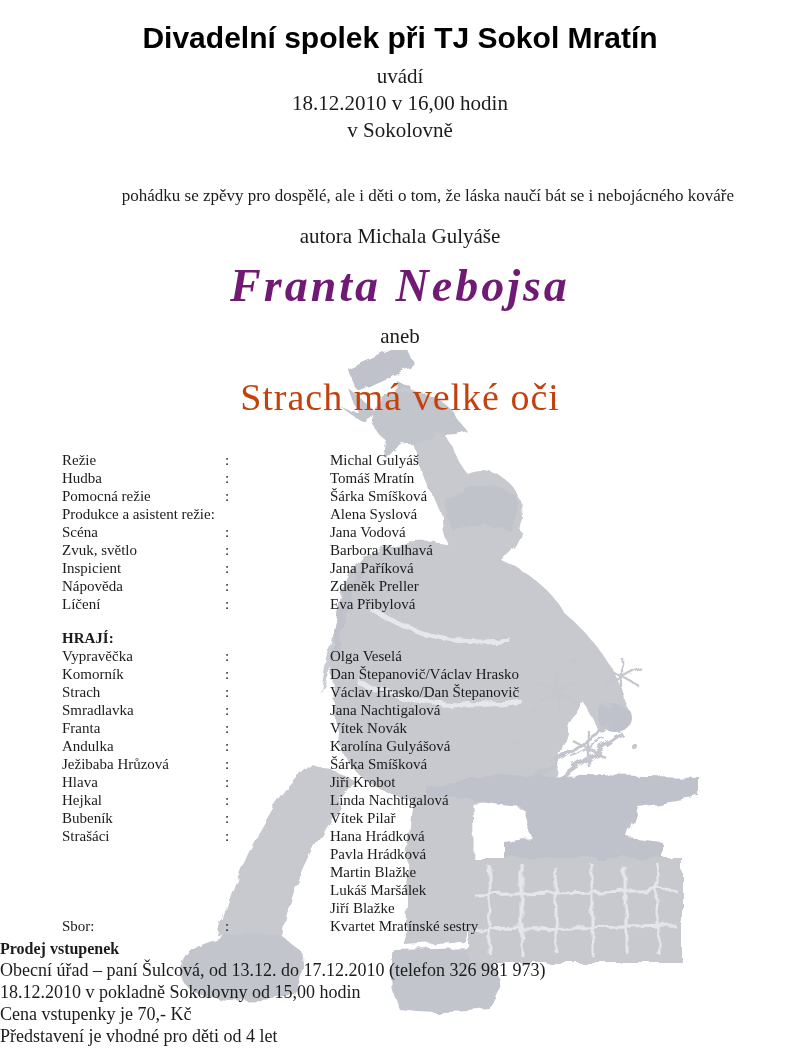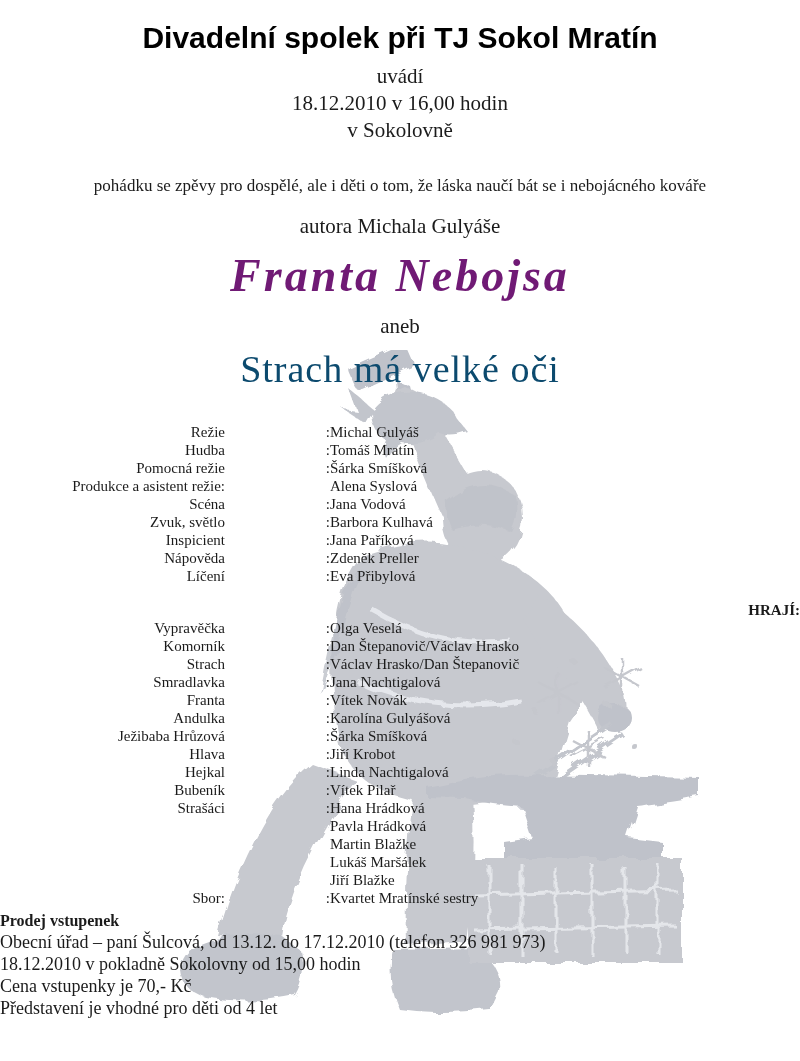--- a/index.html
+++ b/index.html
@@ -24,34 +24,34 @@
   .content { position:relative; z-index:1; text-align:center; }
 
   .company-title {
     font-family:"Liberation Sans", sans-serif;
     font-weight:bold; font-size:30px; line-height:36px;
     margin:20px 0 0 0; color:#000000;
   }
   .presents  { font-size:21px; line-height:26px; font-weight:normal; margin-top:7px; }
   .datetime  { font-size:21px; line-height:26px; margin-top:1px; }
   .venue     { font-size:21px; line-height:26px; margin-top:1px; }
-  .description { font-size:17px; line-height:22px; width:668px; margin:32px auto 0 auto; }
+  .description { font-size:17px; line-height:22px; width:668px; margin:42px auto 0 auto;text-align:right; }
   .author    { font-size:21px; line-height:26px; margin-top:16px; }
 
   .title-main {
     font-size:46px; line-height:54px;
     font-style:italic; font-weight:bold; letter-spacing:3px;
     margin-top:10px; color:#701a75;
   }
   .connector { font-size:21px; line-height:26px; margin-top:10px; }
-  .subtitle  { font-size:38px; line-height:48px; letter-spacing:1px; margin-top:6px; color:#0c4a6e; }
+  .subtitle  { font-size:38px; line-height:48px; letter-spacing:1px; margin-top:24px; color:#c2410c; }
 
   
   .credits {
-    text-align:right;
+    text-align:left;
     margin:30px 0 0 62px;
     font-size:15px; line-height:18px;
   }
   .credit-row { display:flex; white-space:nowrap; }
   .credit-row .label { width:163px; flex:0 0 163px; }
   .credit-row .colon { width:105px; flex:0 0 105px; }
   .cast-heading { font-weight:bold; margin-top:16px; line-height:18px; }
 
   
   .tickets { margin-top:4px; text-align:left; }

